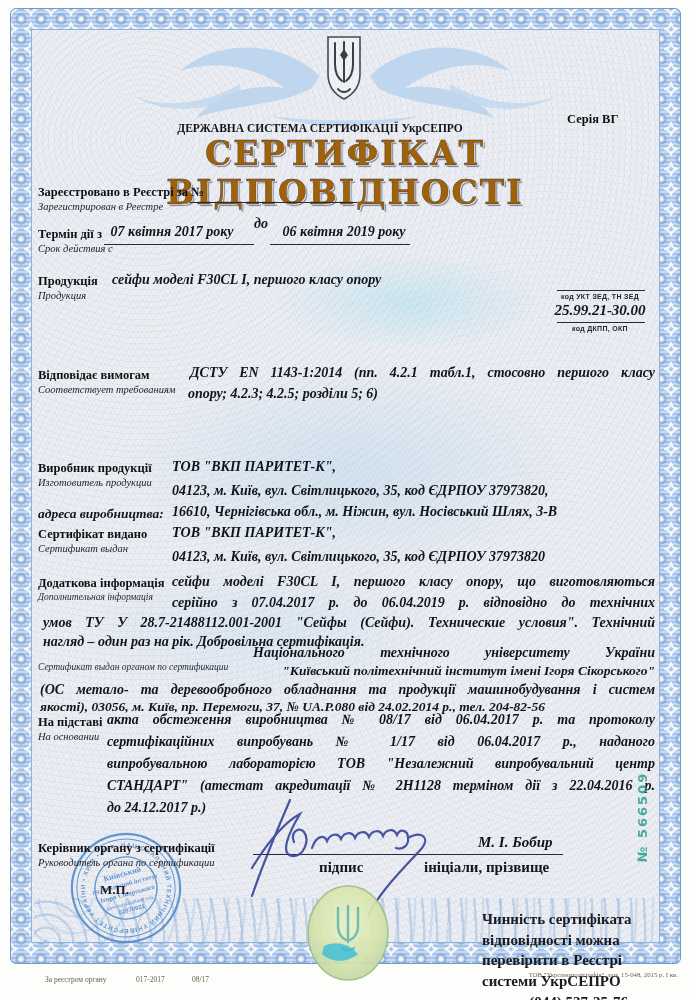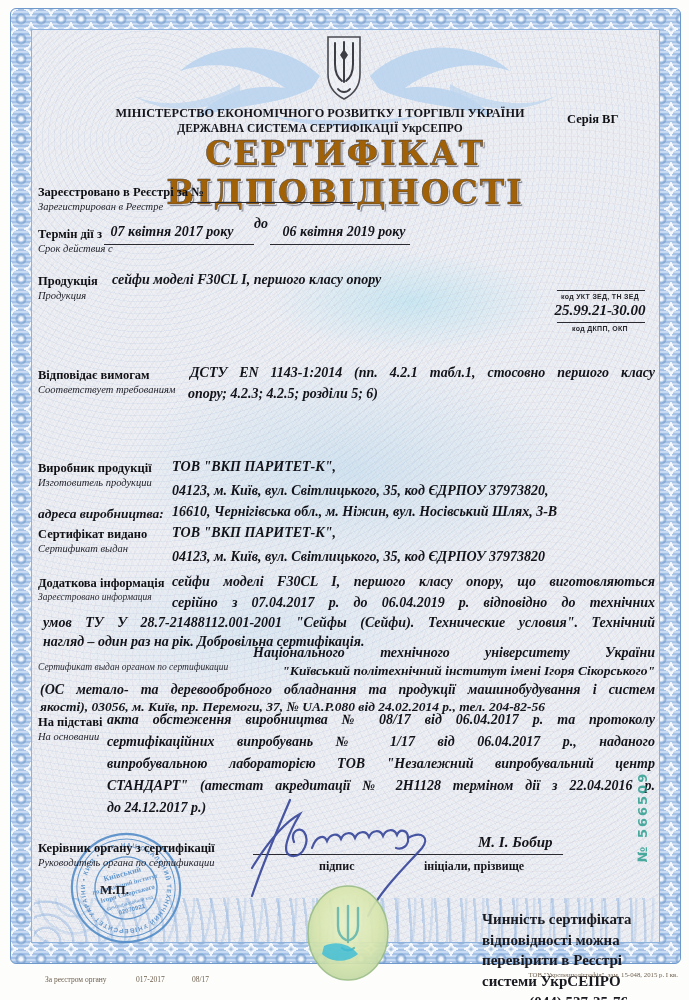--- a/index.html
+++ b/index.html
@@ -42,21 +42,21 @@
   .mini{font-size:7.5px;color:#6d5f4e;}
   .title{font-family:"DejaVu Serif",serif;font-weight:bold;font-size:33px;letter-spacing:2px;
         color:#a16207;text-align:center;-webkit-text-stroke:.4px #3a3a44;
         text-shadow:1px 1px 0 rgba(255,255,255,.85), 2px 2px 1px rgba(40,40,60,.55);}
   .ministry{font-weight:bold;text-align:center;color:#15151b;}
   .verify{font-weight:bold;font-size:15px;line-height:1.38;color:#191920;margin-top:33px;}
   .serial{left:576px;top:806px;width:140px;height:22px;transform:rotate(-90deg);
         text-align:center;color:#2e9e8f;font-family:"DejaVu Sans",sans-serif;font-weight:bold;
         font-size:13px;letter-spacing:2px;opacity:.85;}
   .mp{font-weight:bold;font-size:13px;color:#1c1c22;}
-  .capt{font-weight:bold;font-size:12px;color:#14141a;padding-left:24px;}
+  .capt{font-weight:bold;font-size:15px;color:#14141a;padding-left:24px;}
   .name{font-style:italic;font-weight:bold;font-size:15px;color:#14141a;}
 </style>
 </head>
 <body>
 
 <div class="page">
 
   <div class="frame"></div>
   <div class="inner"></div>
   <div class="wm wm-a"></div>
@@ -78,21 +78,20 @@
     <path d="M6,3 H38 V40 C38,54 30,61 22,65 C14,61 6,54 6,40 Z" fill="rgba(248,250,253,.35)" stroke="#4a4a52" stroke-width="1.6"></path>
     <g stroke="#3d3d45" stroke-width="2" fill="none" stroke-linecap="round">
       <path d="M22,8 V48"></path>
       <path d="M13,9 V30 C13,40 16,44 20,47"></path>
       <path d="M31,9 V30 C31,40 28,44 24,47"></path>
       <path d="M16,55 C19,59 25,59 28,55"></path>
     </g>
     <path d="M22,15 L18,21 L22,27 L26,21 Z" fill="#3d3d45"></path>
   </svg>
 
-  <div class="abs ministry" style="left:85px;top:106px;width:470px;font-size:12.3px">МІНІСТЕРСТВО ЕКОНОМІЧНОГО РОЗВИТКУ І ТОРГІВЛІ УКРАЇНИ</div>
   <div class="abs ministry" style="left:85px;top:122px;width:470px;font-size:11.5px">ДЕРЖАВНА СИСТЕМА СЕРТИФІКАЦІЇ УкрСЕПРО</div>
   <div class="abs lbl" style="left:567px;top:112px;font-size:12.5px">Серія  ВГ</div>
   <div class="abs title" style="left:50px;top:134px;width:590px">СЕРТИФІКАТ ВІДПОВІДНОСТІ</div>
 
   <div class="abs lbl" style="left:38px;top:185px">Зареєстровано в Реєстрі за №</div>
   <div class="abs ru" style="left:38px;top:201px">Зарегистрирован в Реестре</div>
   <div class="abs uline" style="left:190px;top:202px;width:167px"></div>
 
   <div class="abs lbl" style="left:38px;top:227px">Термін дії з</div>
   <div class="abs ru" style="left:38px;top:243px">Срок действия с</div>
@@ -122,21 +121,21 @@
   <div class="abs val" style="left:172px;top:459px;width:483px">ТОВ "ВКП ПАРИТЕТ-К",</div>
   <div class="abs val" style="left:172px;top:483px;width:483px">04123, м. Київ, вул. Світлицького, 35, код ЄДРПОУ 37973820,</div>
   <div class="abs val-sm" style="left:38px;top:506px">адреса виробництва:</div>
   <div class="abs val" style="left:172px;top:504px;width:483px">16610, Чернігівська обл., м. Ніжин, вул. Носівський Шлях, 3-В</div>
   <div class="abs lbl" style="left:38px;top:527px">Сертифікат видано</div>
   <div class="abs ru" style="left:38px;top:543px">Сертификат выдан</div>
   <div class="abs val" style="left:172px;top:525px;width:483px">ТОВ "ВКП ПАРИТЕТ-К",</div>
   <div class="abs val" style="left:172px;top:549px;width:483px">04123, м. Київ, вул. Світлицького, 35, код ЄДРПОУ 37973820</div>
 
   <div class="abs lbl" style="left:38px;top:576px">Додаткова інформація</div>
-  <div class="abs ru-sm" style="left:38px;top:592px">Зареєстровано информация</div>
+  <div class="abs ru-sm" style="left:38px;top:592px">Дополнительная інформація</div>
   <div class="abs val just" style="left:172px;top:574px;width:483px">сейфи моделі F30CL I, першого класу опору, що виготовляються</div>
   <div class="abs val just" style="left:172px;top:595px;width:483px">серійно з 07.04.2017 р. до 06.04.2019 р. відповідно до технічних</div>
   <div class="abs val just" style="left:43px;top:615px;width:612px">умов ТУ У 28.7-21488112.001-2001 "Сейфы (Сейфи). Технические условия". Технічний</div>
   <div class="abs val" style="left:43px;top:634px;width:612px">нагляд – один раз на рік. Добровільна сертифікація.</div>
 
   <div class="abs ru-sm" style="left:38px;top:662px">Сертификат выдан органом по сертификации</div>
   <div class="abs val just" style="left:253px;top:645px;width:402px">Національного технічного університету України</div>
   <div class="abs val-sm" style="left:255px;top:663px;width:400px;text-align:right">"Київський політехнічний інститут імені Ігоря Сікорського"</div>
   <div class="abs val just" style="left:40px;top:682px;width:615px">(ОС метало- та деревообробного обладнання та продукції машинобудування і систем</div>
   <div class="abs val-sm" style="left:40px;top:699px;width:615px">якості), 03056, м. Київ, пр. Перемоги, 37, № UA.Р.080 від 24.02.2014 р., тел. 204-82-56</div>

